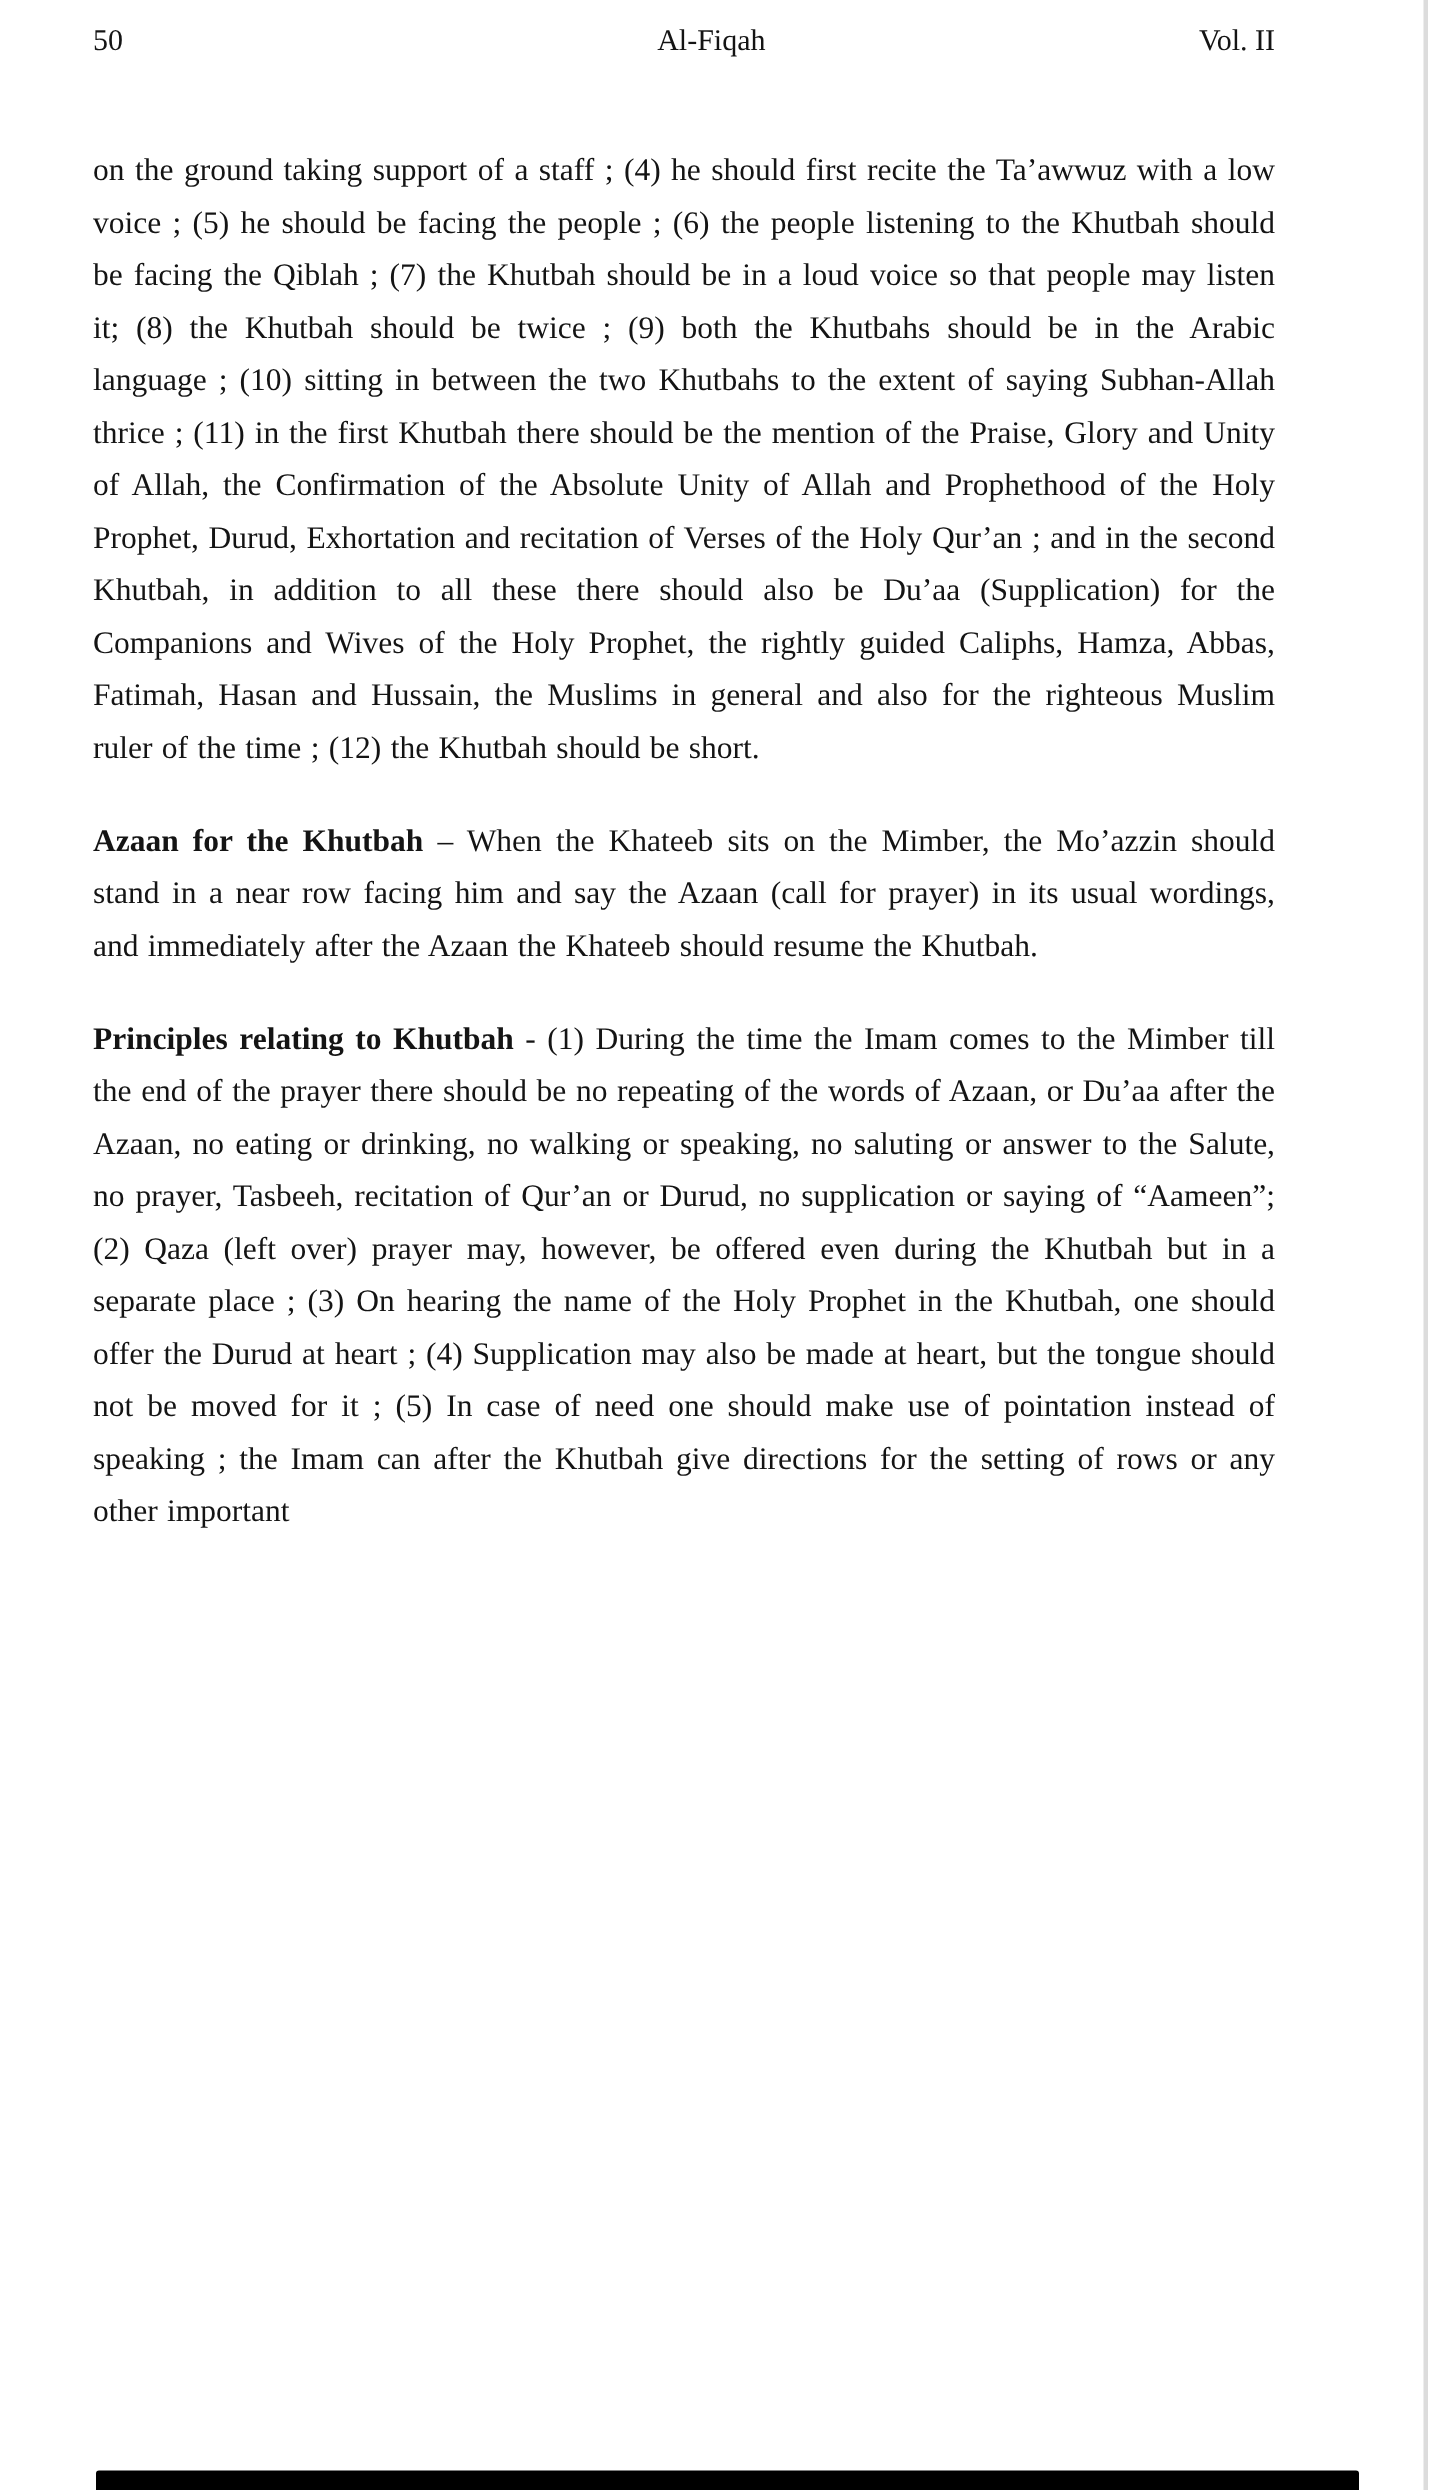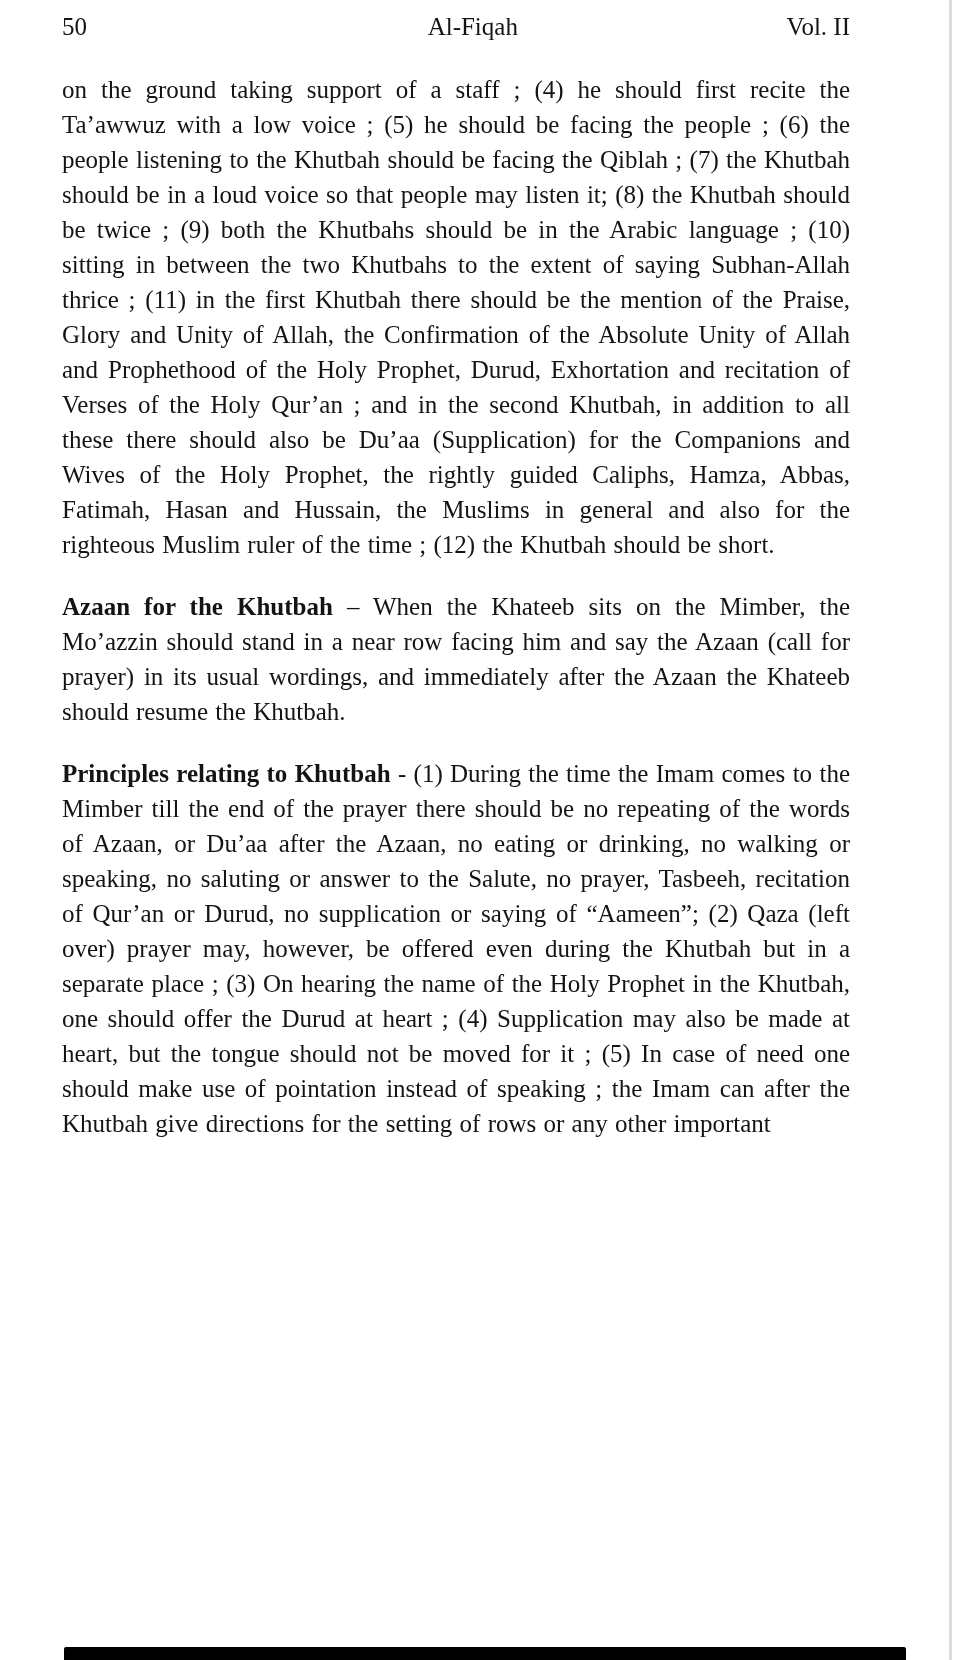--- a/index.html
+++ b/index.html
@@ -17,33 +17,33 @@
     background: #ffffff;
     color: #141414;
     font-family: "Liberation Serif", "DejaVu Serif", serif;
     box-sizing: border-box;
     padding: 10px 110px 0 62px;
   }
   .running-head {
     display: flex;
     justify-content: space-between;
     align-items: baseline;
-    font-size: 25px;
+    font-size: 20px;
     line-height: 34px;
-    margin-bottom: 28px;
+    margin-bottom: 52px;
   }
   .running-head .head-title {
     position: absolute;
     left: 50%;
     transform: translateX(-58%);
     text-align: right;
   }
   .body-text p {
     margin: 0 0 27px 0;
-    font-size: 25px;
+    font-size: 21px;
     line-height: 35px;
     text-align: justify;
     text-justify: inter-word;
     word-spacing: 1px;
   }
   .body-text p b {
     font-weight: bold;
   }
   .scan-bar {
     position: absolute;

